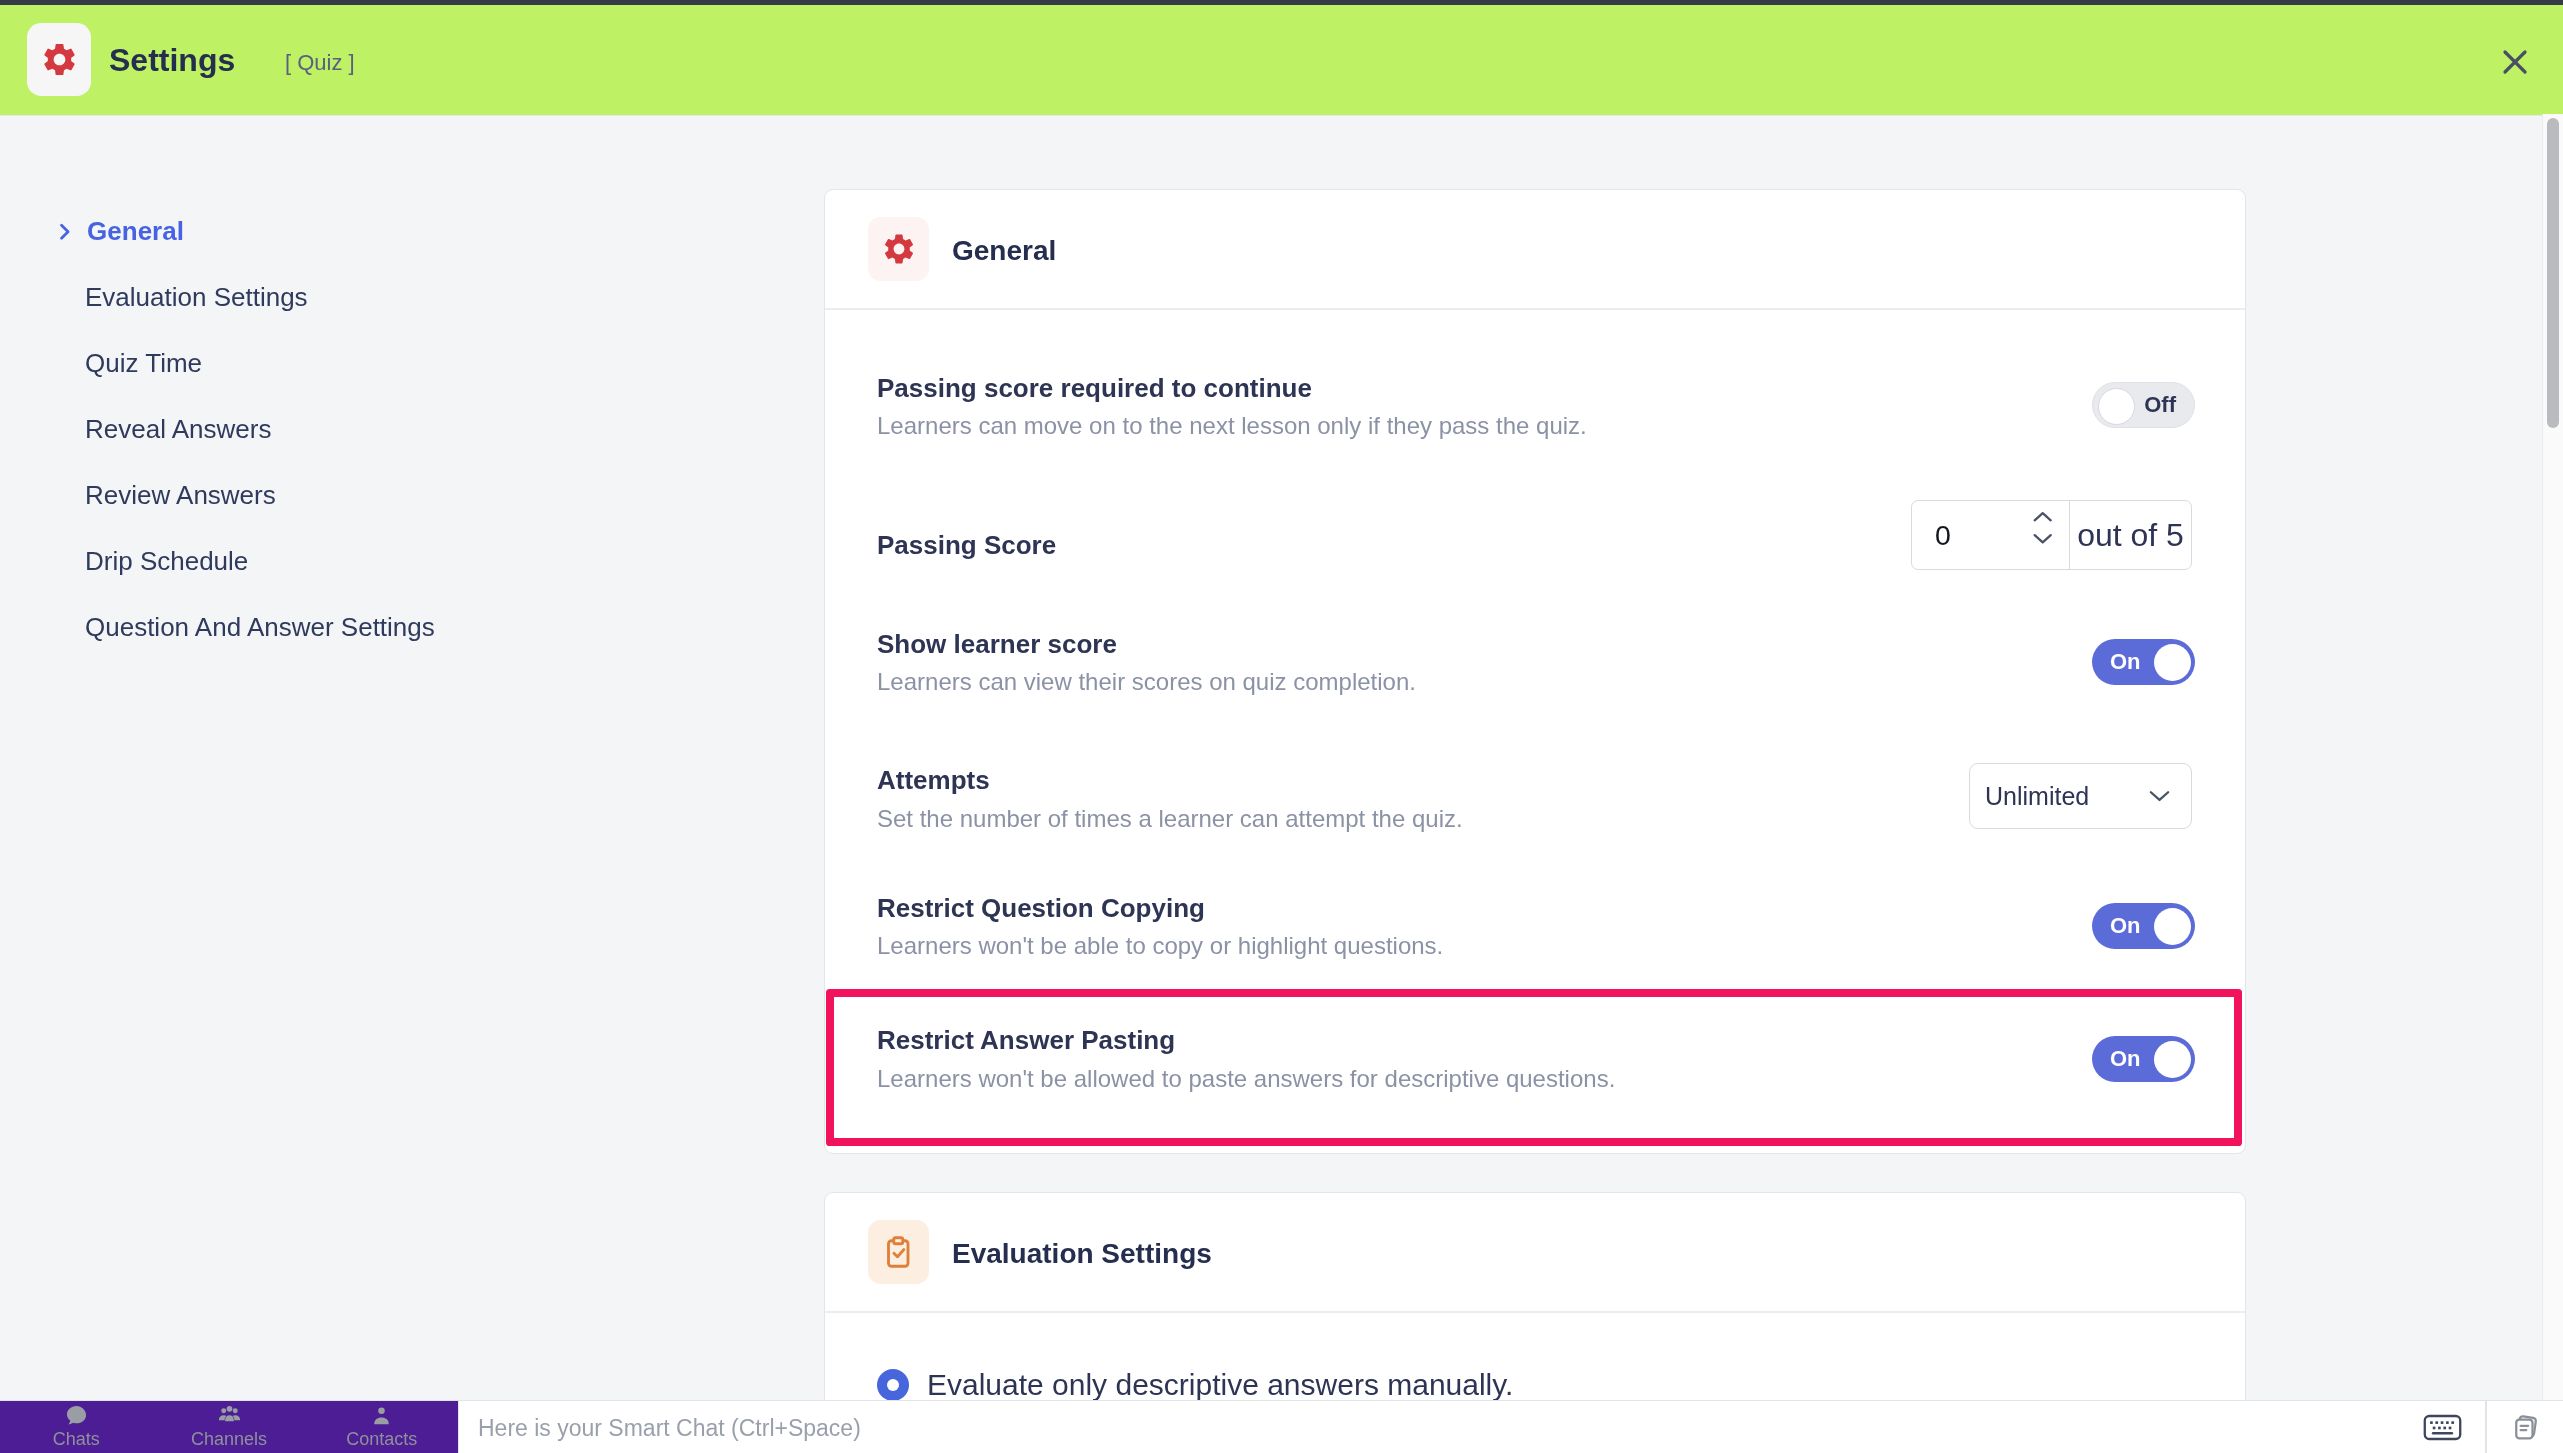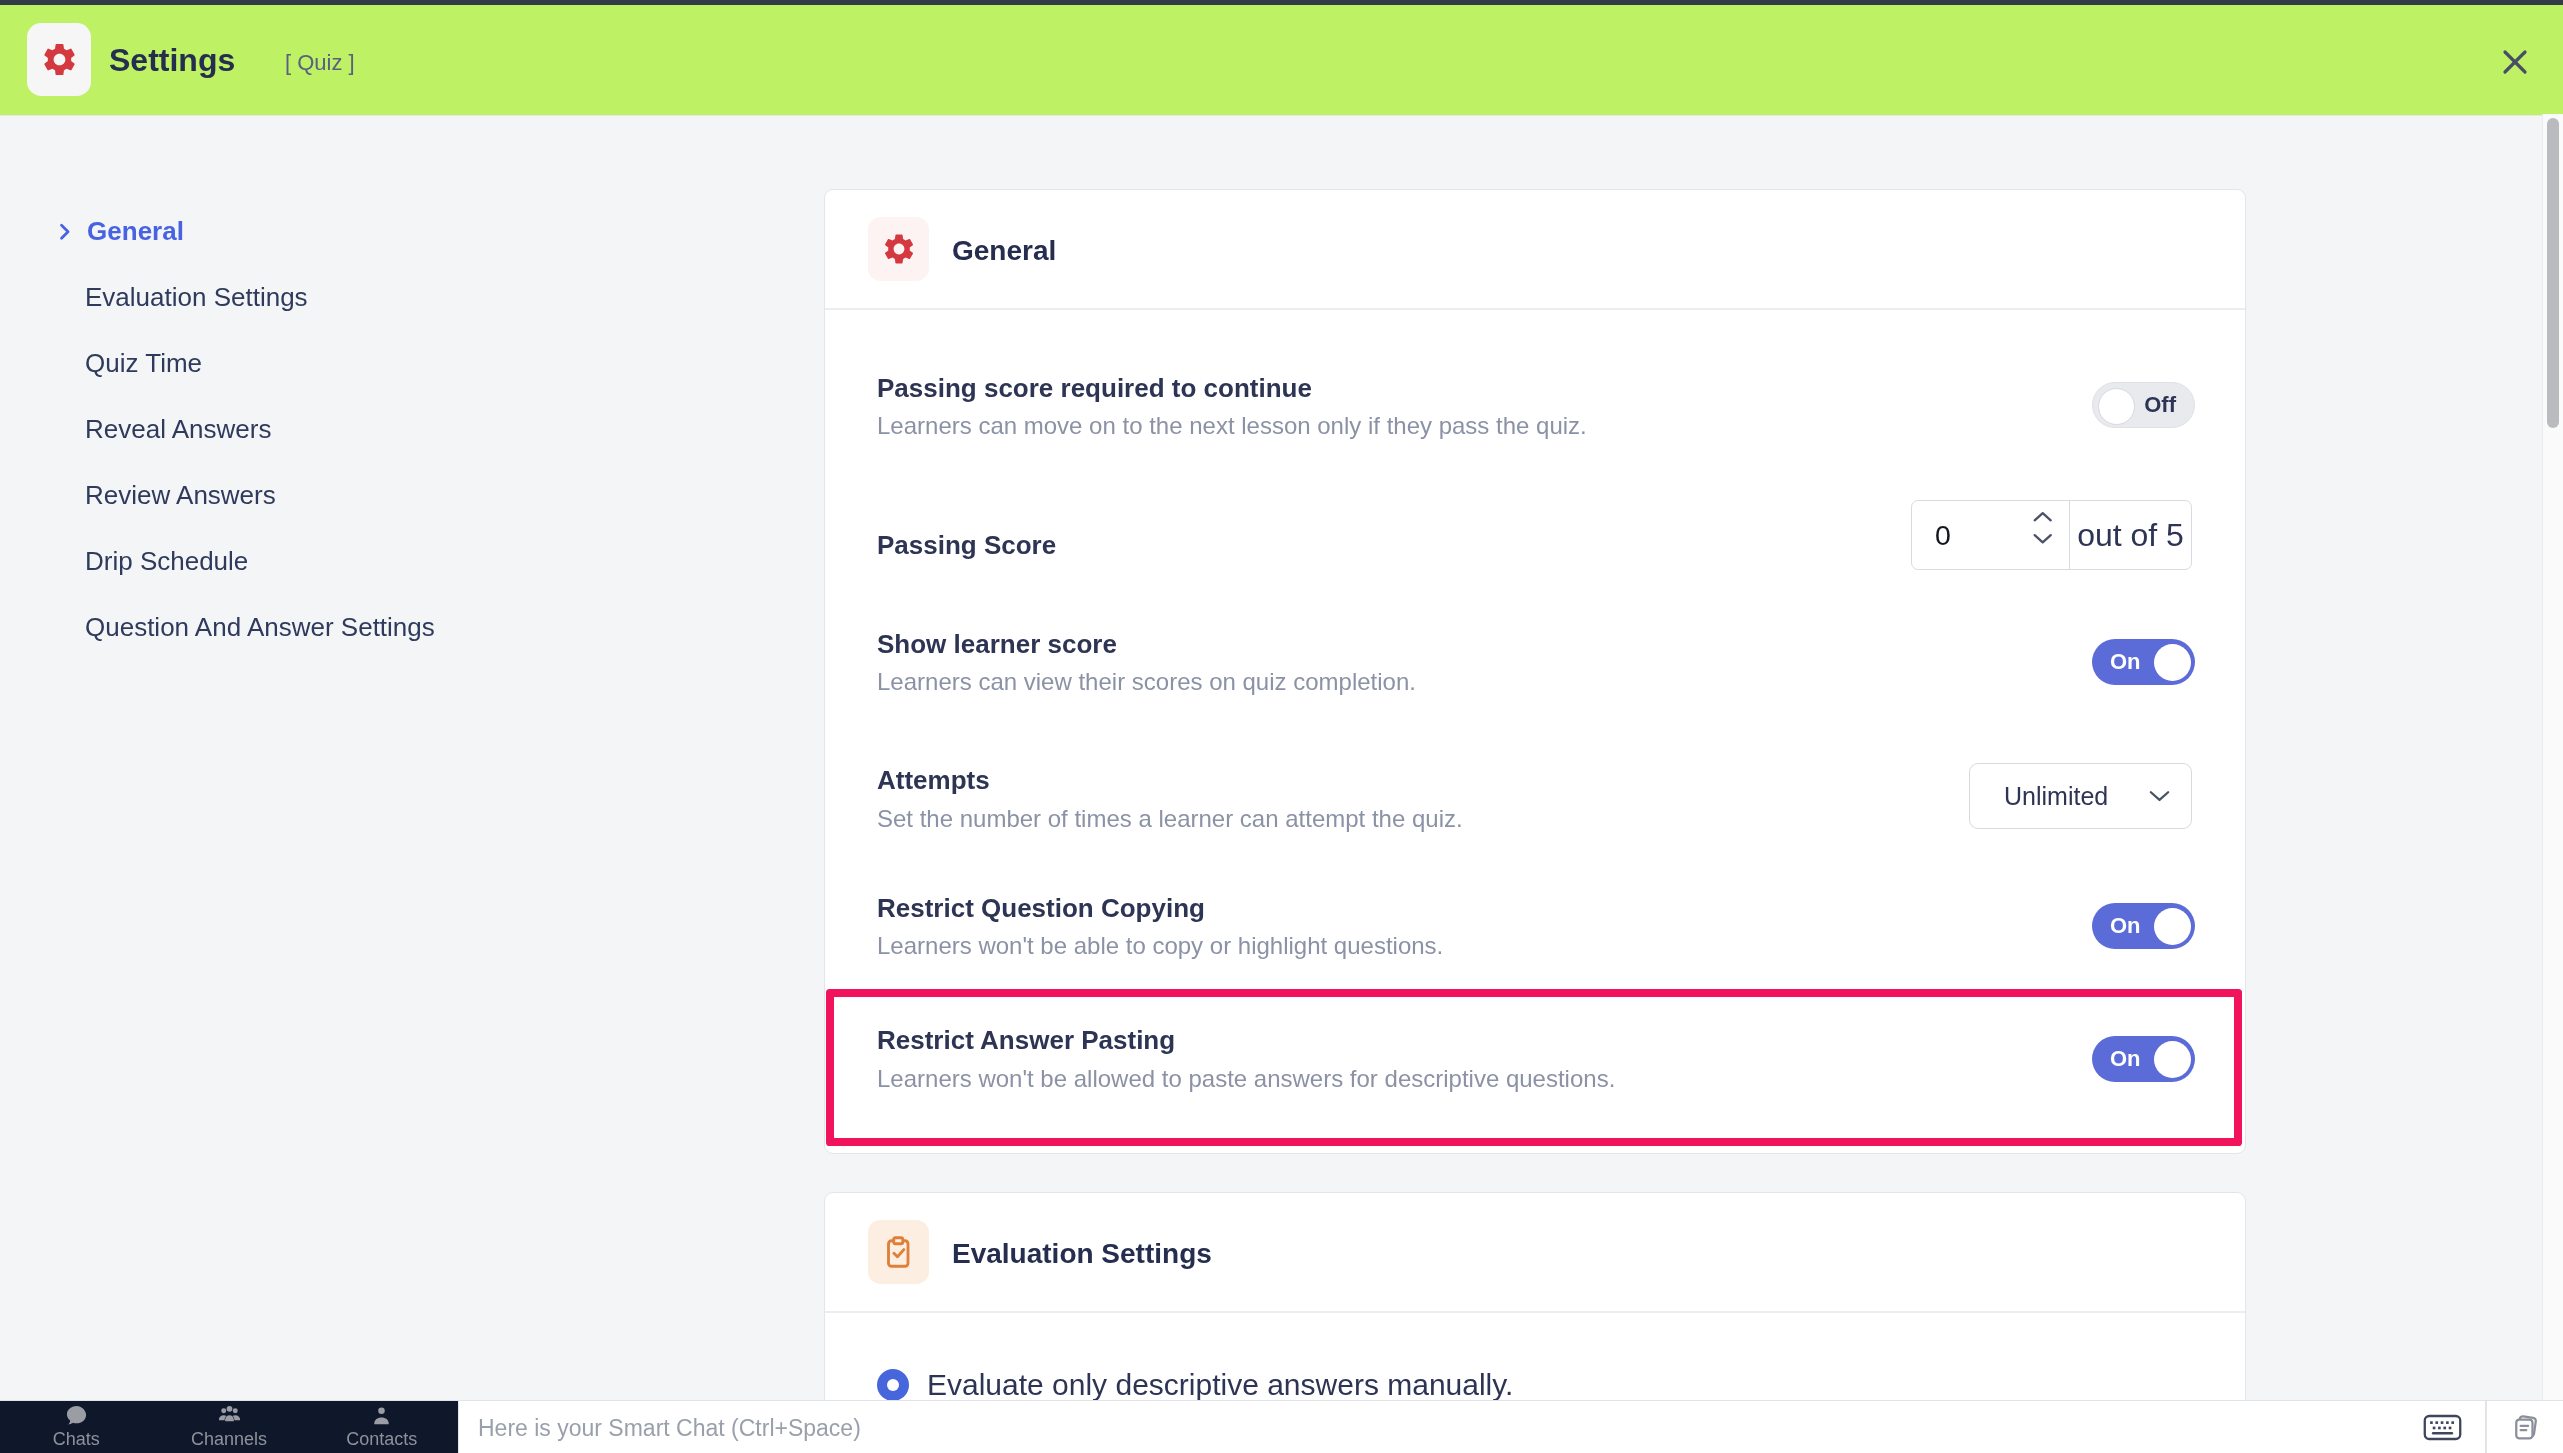--- a/index.html
+++ b/index.html
@@ -49,37 +49,37 @@
   .spinner{position:absolute;left:1086px;top:310px;width:281px;height:70px;background:#ffffff;
            border:1.8px solid #d8dade;border-radius:7.1px;box-sizing:border-box;display:flex;}
   .spin-left{width:157px;position:relative;border-right:0.9px solid #d8dade;}
   .spin-value{position:absolute;left:23px;top:18px;font-size:28.5px;color:#14161f;}
   .spin-btns{position:absolute;right:16px;top:9px;display:flex;flex-direction:column;gap:9px;cursor:pointer;}
   .spin-right{flex:1;display:flex;align-items:center;justify-content:center;
               font-size:32px;color:#2e3554;}
   .select{position:absolute;left:1144px;top:573px;width:223px;height:66px;background:#ffffff;
           border:1.8px solid #d8dade;border-radius:9px;box-sizing:border-box;display:flex;
           align-items:center;cursor:pointer;}
-  .select .sel-val{margin-left:34px;font-size:25px;color:#2e3554;}
+  .select .sel-val{margin-left:15px;font-size:25px;color:#2e3554;}
   .select .sel-chev{position:absolute;right:19.6px;top:25px;}
   
   .highlight{position:absolute;left:0.9px;right:2.7px;top:799px;height:157px;border:8px solid #f1145c;
              border-radius:3.6px;box-sizing:border-box;pointer-events:none;}
   
   .radio-row{position:absolute;left:52px;top:175px;display:flex;align-items:center;}
   .radio{width:32px;height:32px;border-radius:50%;background:#4766db;position:relative;cursor:pointer;}
   .radio::after{content:"";position:absolute;left:9.8px;top:9.8px;width:12.5px;height:12.5px;border-radius:50%;background:#ffffff;}
   .radio-label{margin-left:18px;font-size:30px;color:#2e3554;}
   
   .scroll-track{position:absolute;left:2542px;top:114px;width:21.4px;height:1286px;background:#fafafa;border-left:0.9px solid #ececec;}
   .scroll-thumb{position:absolute;left:3.6px;top:3.6px;width:12.5px;height:310px;border-radius:6.2px;background:#b9bbbe;cursor:pointer;}
   
   .chatbar{position:absolute;left:0;top:1400px;width:2563px;height:53px;background:#ffffff;
            border-top:1.8px solid #e2e3e6;box-sizing:border-box;z-index:5;}
-  .chat-tabs{position:absolute;left:0;top:0;width:459px;height:52px;background:#0f172a;
+  .chat-tabs{position:absolute;left:0;top:0;width:459px;height:52px;background:#4c1d95;
              border-right:1.8px solid #e4e4e7;box-sizing:border-box;display:flex;}
   .chat-tab{flex:1;display:flex;flex-direction:column;align-items:center;justify-content:center;
             gap:1.8px;cursor:pointer;color:#8e9199;}
   .chat-tab .tab-label{font-size:18px;}
   .chat-input{position:absolute;left:476px;top:7.1px;width:1336px;height:39px;border:none;outline:none;
               font-size:23px;color:#30374e;font-family:"Liberation Sans",sans-serif;background:transparent;}
   .chat-input::placeholder{color:#9aa0ab;}
   .bar-right{position:absolute;right:23px;top:0;height:52px;display:flex;align-items:center;}
   .bar-div{width:1.8px;height:52px;background:#e4e4e7;margin:0 23px;}
   .svgbtn{display:flex;align-items:center;justify-content:center;cursor:pointer;}

